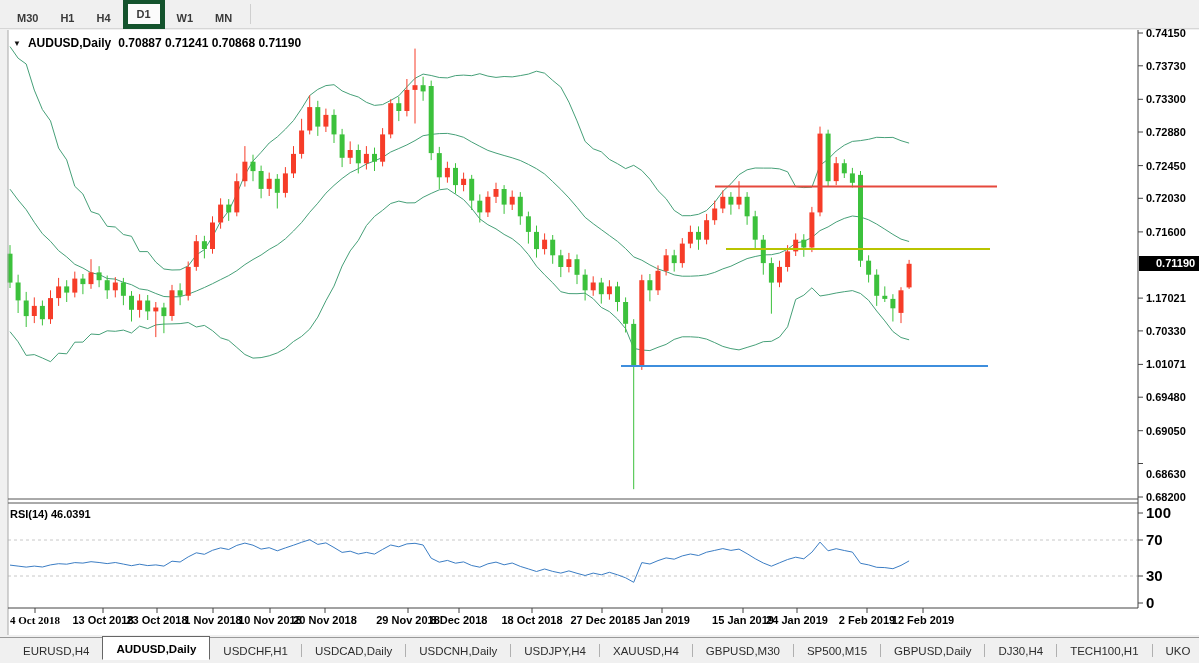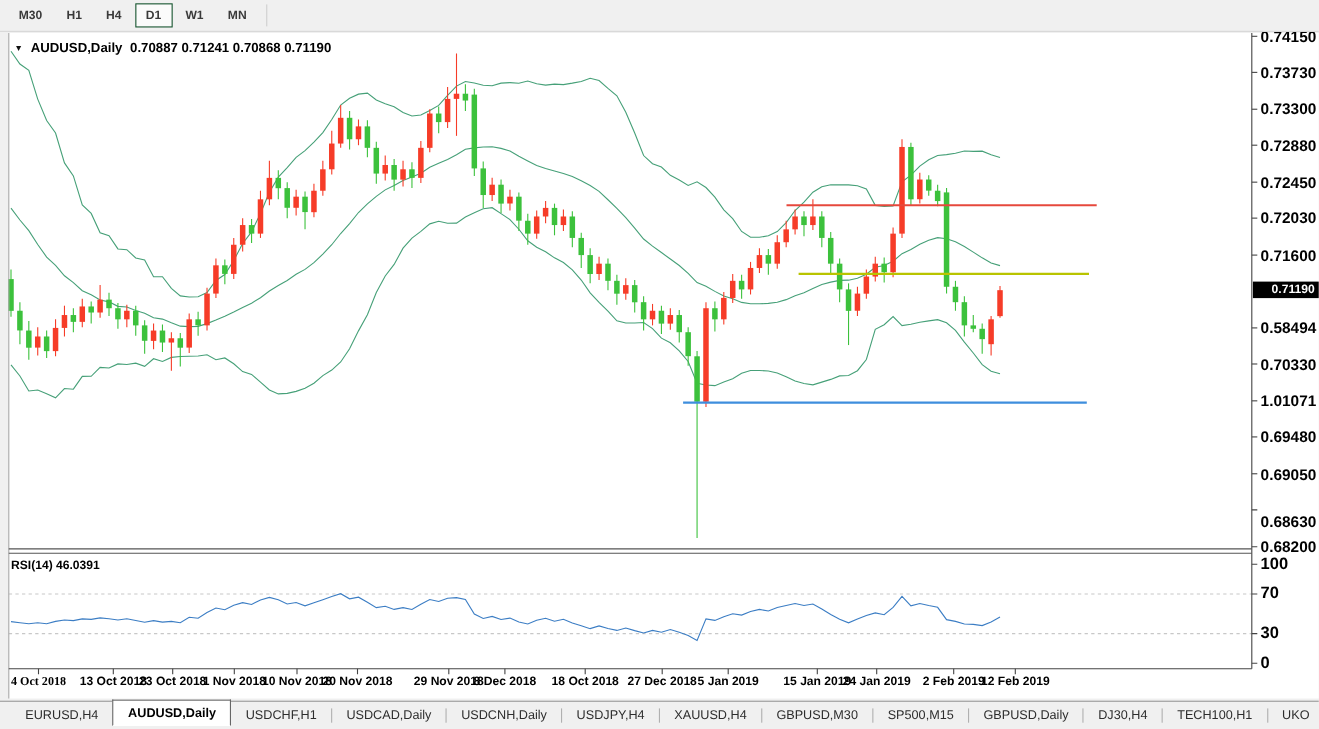--- a/index.html
+++ b/index.html
@@ -4,30 +4,30 @@
 <style>
   html,body{margin:0;padding:0;background:#e8e8e8;}
   .app{position:relative;width:1199px;height:663px;overflow:hidden;background:#f0f0f0;
        font-family:"Liberation Sans",sans-serif;-webkit-user-select:none;user-select:none;}
   
   .toolbar{position:absolute;top:0;left:0;width:100%;height:29px;box-sizing:border-box;
            display:flex;align-items:center;padding-left:6px;background:#f0f0f0;
            border-bottom:1px solid #d6d6d6;z-index:5;}
   .tf-btn{font-size:11px;font-weight:600;color:#3a3a3a;padding:4px 9px;margin:0 1px;
           border:1px solid transparent;background:transparent;cursor:default;line-height:12px;}
-  .tf-btn.active{background:#fbfbfb;border:1px solid #14532d;}
+  .tf-btn.active{background:#fbfbfb;border:5px solid #14532d;}
   .toolbar-sep{width:1px;height:20px;background:#cfcfcf;margin:0 7px;}
   
   .canvas-svg{position:absolute;left:0;top:0;z-index:1;}
   .overlay{position:absolute;z-index:2;}
   .chart-title{left:13px;top:36px;display:flex;align-items:center;gap:7px;
                font-size:12px;font-weight:600;color:#000;}
   .dd-icon{font-size:8px;color:#111;}
   .rsi-title{left:10px;top:508px;font-size:11px;font-weight:600;color:#000;}
-  .pa-label{position:absolute;left:1146px;font-size:14px;font-weight:600;color:#000;
+  .pa-label{position:absolute;left:1146px;font-size:11px;font-weight:600;color:#000;
             white-space:nowrap;line-height:14px;}
   .rsi-axis-label{position:absolute;left:1146px;font-size:15px;font-weight:600;color:#000;line-height:14px;}
   .price-tag{position:absolute;left:1139px;width:60px;height:15px;background:#000;color:#fff;
              font-size:11px;font-weight:600;line-height:15px;padding-left:17px;box-sizing:border-box;}
   .date-label{position:absolute;top:614px;font-size:11px;font-weight:600;color:#000;
               transform:translateX(-50%);white-space:nowrap;}
   
   .tabbar{position:absolute;left:0;bottom:0;width:100%;height:26px;box-sizing:border-box;
           display:flex;align-items:center;padding-left:10px;background:#f0f0f0;
           border-top:1px solid #999;z-index:5;}
@@ -339,21 +339,21 @@
   <div class="overlay rsi-title">RSI(14) 46.0391</div>
 
   <div id="price-axis" class="overlay">
       <div class="pa-label" style="top: 26px;">0.74150</div>
       <div class="pa-label" style="top: 59px;">0.73730</div>
       <div class="pa-label" style="top: 92px;">0.73300</div>
       <div class="pa-label" style="top: 125px;">0.72880</div>
       <div class="pa-label" style="top: 159px;">0.72450</div>
       <div class="pa-label" style="top: 191px;">0.72030</div>
       <div class="pa-label" style="top: 225px;">0.71600</div>
-      <div class="pa-label" style="top: 291px;">0.58494</div>
+      <div class="pa-label" style="top: 291px;">1.17021</div>
       <div class="pa-label" style="top: 324px;">0.70330</div>
       <div class="pa-label" style="top: 357px;">1.01071</div>
       <div class="pa-label" style="top: 390px;">0.69480</div>
       <div class="pa-label" style="top: 424px;">0.69050</div>
       <div class="pa-label" style="top: 467px;">0.68630</div>
       <div class="pa-label" style="top: 490px;">0.68200</div>
       <div class="price-tag" style="top: 256px;">0.71190</div>
     </div>
   <div id="rsi-axis" class="overlay">
       <div class="rsi-axis-label" style="top: 506px;">100</div>

